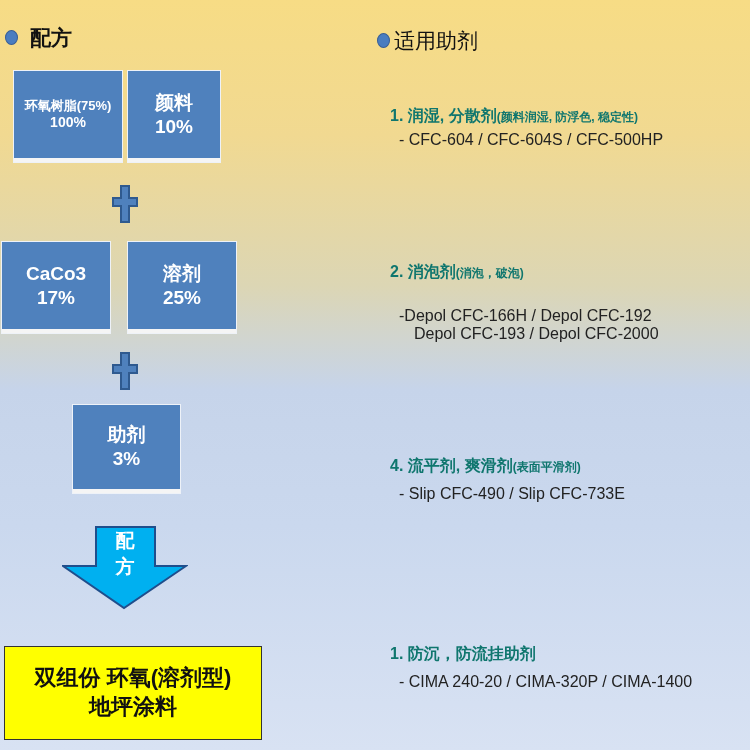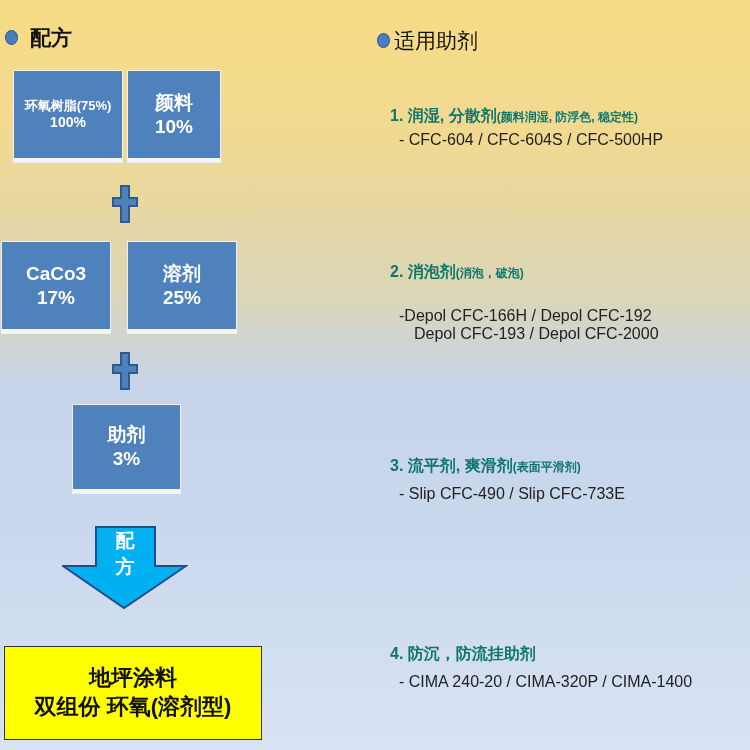--- a/index.html
+++ b/index.html
@@ -74,39 +74,39 @@
 
 <svg class="abs" style="left:62px;top:526px;" width="126" height="84" viewBox="0 0 126 84">
   <path d="M34 1 H93 V40 H124 L62 82 L1 40 H34 Z" fill="#00b0f0" stroke="#1f4e8c" stroke-width="2"></path>
 </svg>
 <div class="abs arrow-label" style="left:112px;top:528px;width:26px;">
   <div>配</div>
   <div>方</div>
 </div>
 
 <div class="abs result" style="left:4px;top:646px;width:258px;height:94px;">
+  <span>双组份 环氧(溶剂型)</span>
   <span>地坪涂料</span>
-  <span>双组份 环氧(溶剂型)</span>
 </div>
 
 <div class="abs dot" style="left:377px;top:33px;"></div>
 <div class="abs section-title" style="left:394px;top:27px;font-weight:normal;">适用助剂</div>
 
 <div class="abs" style="left:390px;top:106px;">
   <div class="item-head"><span>1. 润湿, 分散剂</span><span class="sub">(颜料润湿, 防浮色, 稳定性)</span></div>
   <div class="item-line" style="margin-top:4px;padding-left:9px;">- CFC-604 / CFC-604S / CFC-500HP</div>
 </div>
 
 <div class="abs" style="left:390px;top:262px;">
   <div class="item-head"><span>2. 消泡剂</span><span class="sub">(消泡，破泡)</span></div>
   <div class="item-line" style="margin-top:24px;padding-left:9px;">-Depol CFC-166H / Depol CFC-192</div>
   <div class="item-line" style="padding-left:24px;">Depol CFC-193 /  Depol CFC-2000</div>
 </div>
 
 <div class="abs" style="left:390px;top:456px;">
-  <div class="item-head"><span>3. 流平剂, 爽滑剂</span><span class="sub">(表面平滑剂)</span></div>
+  <div class="item-head"><span>4. 流平剂, 爽滑剂</span><span class="sub">(表面平滑剂)</span></div>
   <div class="item-line" style="margin-top:8px;padding-left:9px;">- Slip CFC-490 / Slip CFC-733E</div>
 </div>
 
 <div class="abs" style="left:390px;top:644px;">
-  <div class="item-head"><span>4. 防沉，防流挂助剂</span><span class="sub"></span></div>
+  <div class="item-head"><span>1. 防沉，防流挂助剂</span><span class="sub"></span></div>
   <div class="item-line" style="margin-top:8px;padding-left:9px;">- CIMA 240-20 / CIMA-320P / CIMA-1400</div>
 </div>
 
 </body></html>

